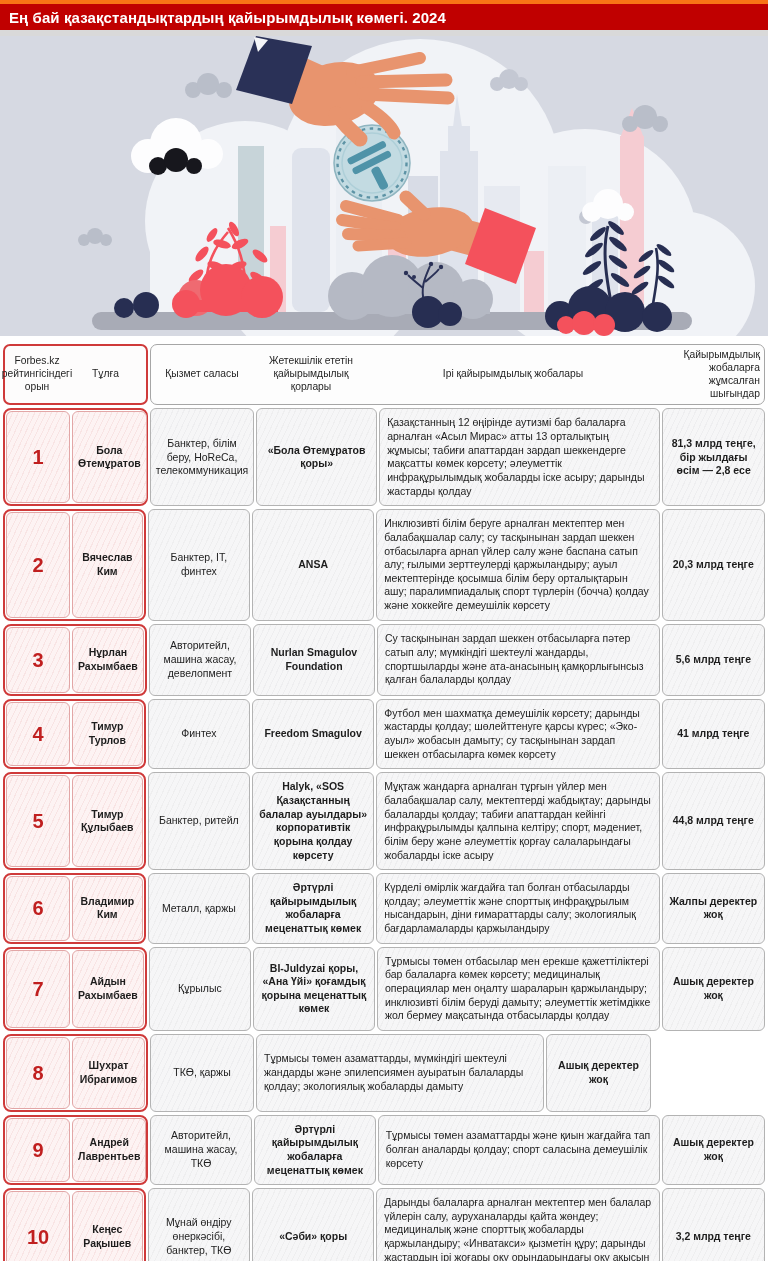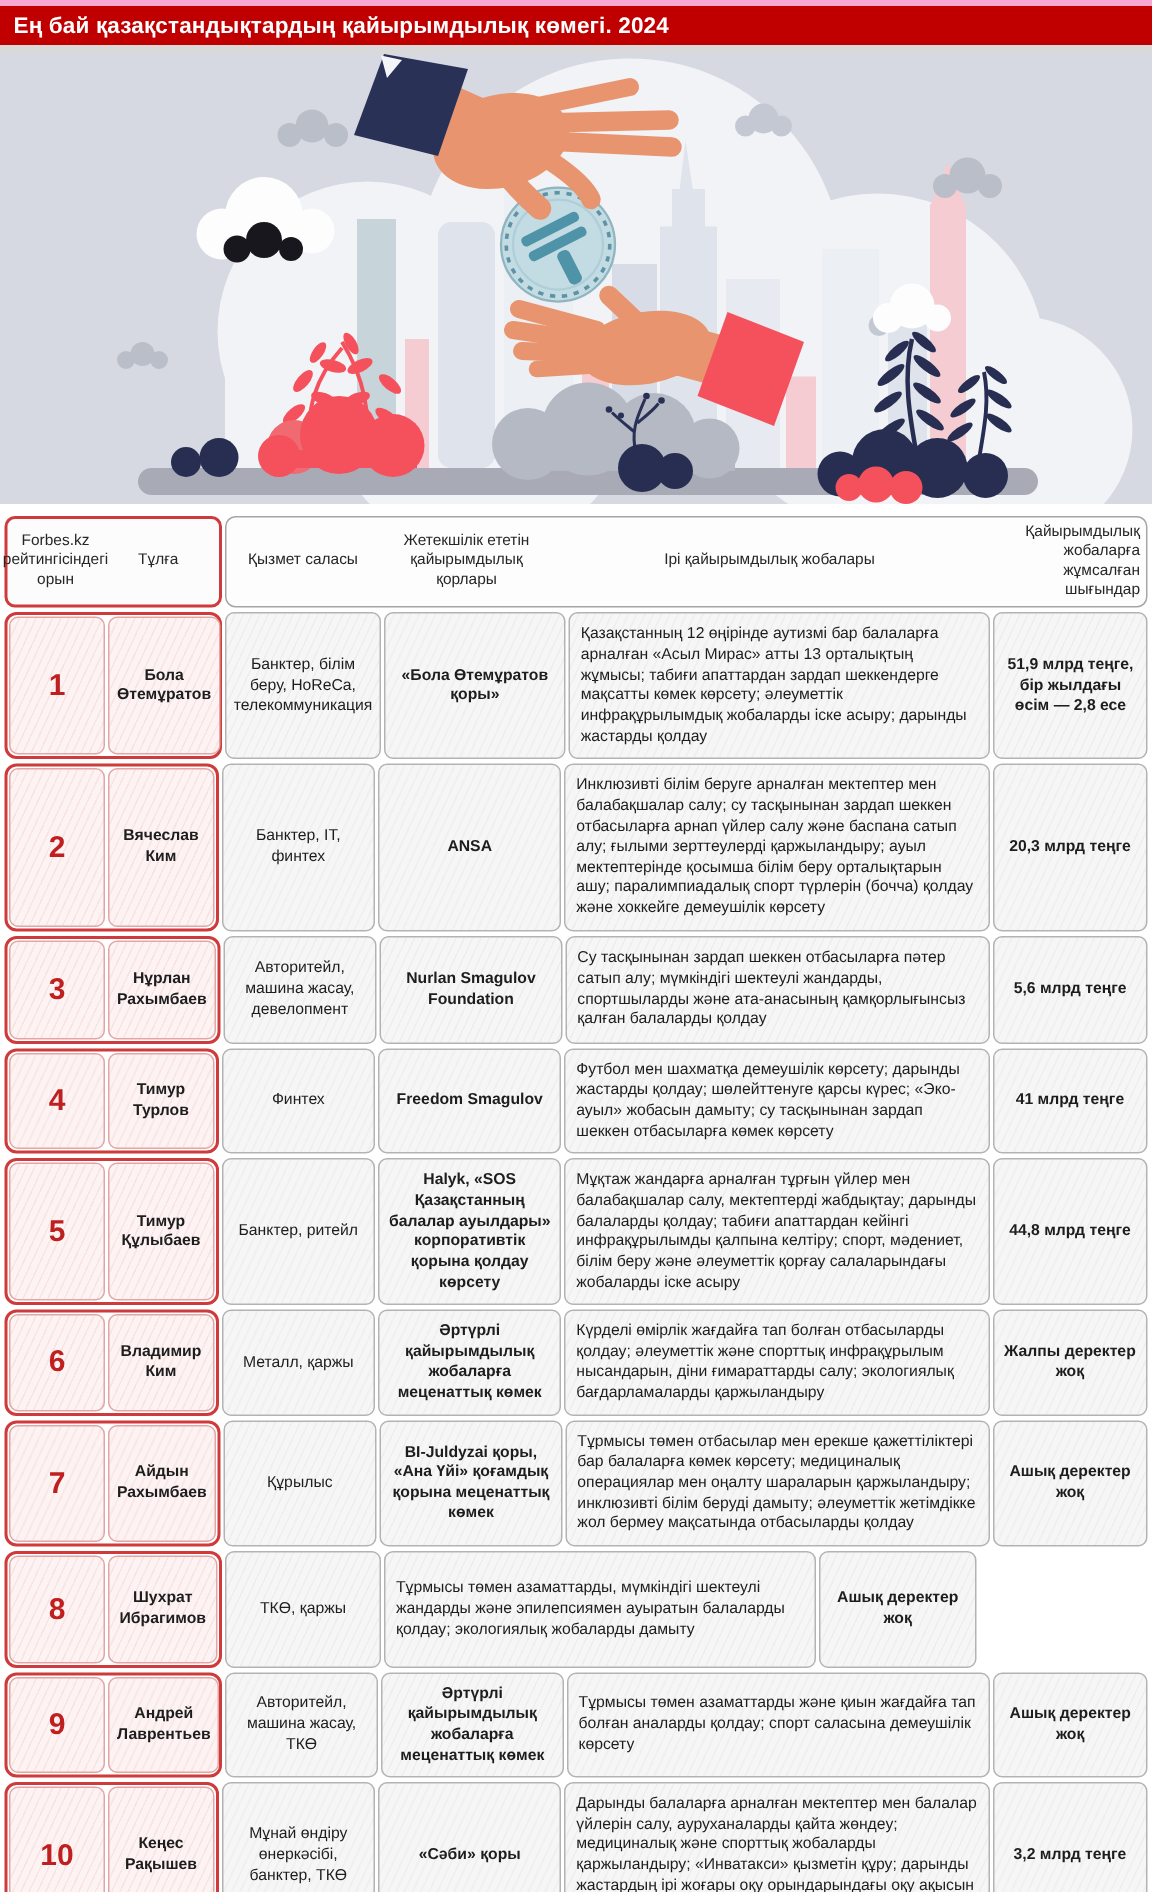--- a/index.html
+++ b/index.html
@@ -1,20 +1,20 @@
 <!DOCTYPE html>
 <html><head>
 <meta charset="utf-8">
 <style>
   html,body{margin:0;padding:0;background:#ffffff;}
   body{width:768px;font-family:"Liberation Sans","DejaVu Sans",sans-serif;color:#1d1d1d;}
   .page{width:768px;}
 
   
-  .titlebar{background:#c00000;border-top:4px solid #f9a8d4;height:30px;display:flex;align-items:center;padding:0 9px;box-sizing:border-box;}
+  .titlebar{background:#c00000;border-top:4px solid #f97316;height:30px;display:flex;align-items:center;padding:0 9px;box-sizing:border-box;}
   .titlebar h1{margin:0;font-size:15px;font-weight:bold;color:#ffffff;letter-spacing:0.1px;}
   .strip{height:6px;background:#d9d9d9;}
 
   
   .illustration{height:300px;line-height:0;}
   .illustration svg{display:block;}
 
   
   .tablewrap{padding:8px 3px 4px 3px;}
   .thead,.trow{display:flex;gap:2px;align-items:stretch;}
@@ -264,21 +264,21 @@
 
     <div id="rows">
         <div class="trow">
         <div class="pair">
           <div class="cell pinkcell rank">1</div>
           <div class="cell pinkcell person">Бола Өтемұратов</div>
         </div>
         <div class="cell sector">Банктер, білім беру, HoReCa, телекоммуникация</div>
         <div class="cell foundation">«Бола Өтемұратов қоры»</div>
         <div class="cell projects">Қазақстанның 12 өңірінде аутизмі бар балаларға арналған «Асыл Мирас» атты 13 орталықтың жұмысы; табиғи апаттардан зардап шеккендерге мақсатты көмек көрсету; әлеуметтік инфрақұрылымдық жобаларды іске асыру; дарынды жастарды қолдау</div>
-        <div class="cell amount">51,9 млрд теңге, бір жылдағы өсім — 2,8 есе</div>
+        <div class="cell amount">81,3 млрд теңге, бір жылдағы өсім — 2,8 есе</div>
       </div>
         <div class="trow">
         <div class="pair">
           <div class="cell pinkcell rank">2</div>
           <div class="cell pinkcell person">Вячеслав Ким</div>
         </div>
         <div class="cell sector">Банктер, IT, финтех</div>
         <div class="cell foundation">ANSA</div>
         <div class="cell projects">Инклюзивті білім беруге арналған мектептер мен балабақшалар салу; су тасқынынан зардап шеккен отбасыларға арнап үйлер салу және баспана сатып алу; ғылыми зерттеулерді қаржыландыру; ауыл мектептерінде қосымша білім беру орталықтарын ашу; паралимпиадалық спорт түрлерін (бочча) қолдау және хоккейге демеушілік көрсету</div>
         <div class="cell amount">20,3 млрд теңге</div>

